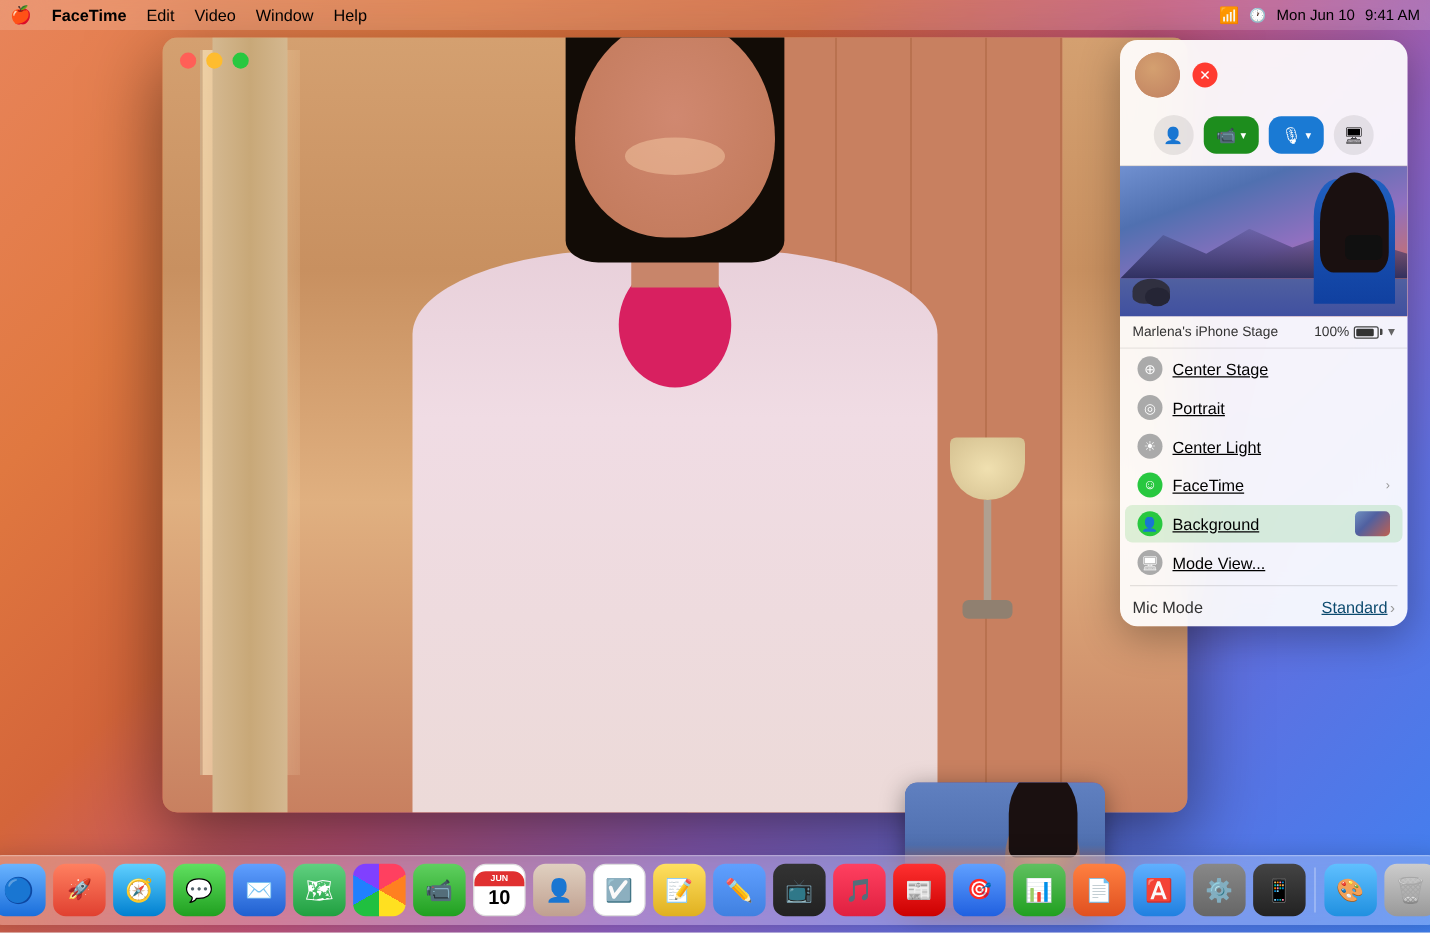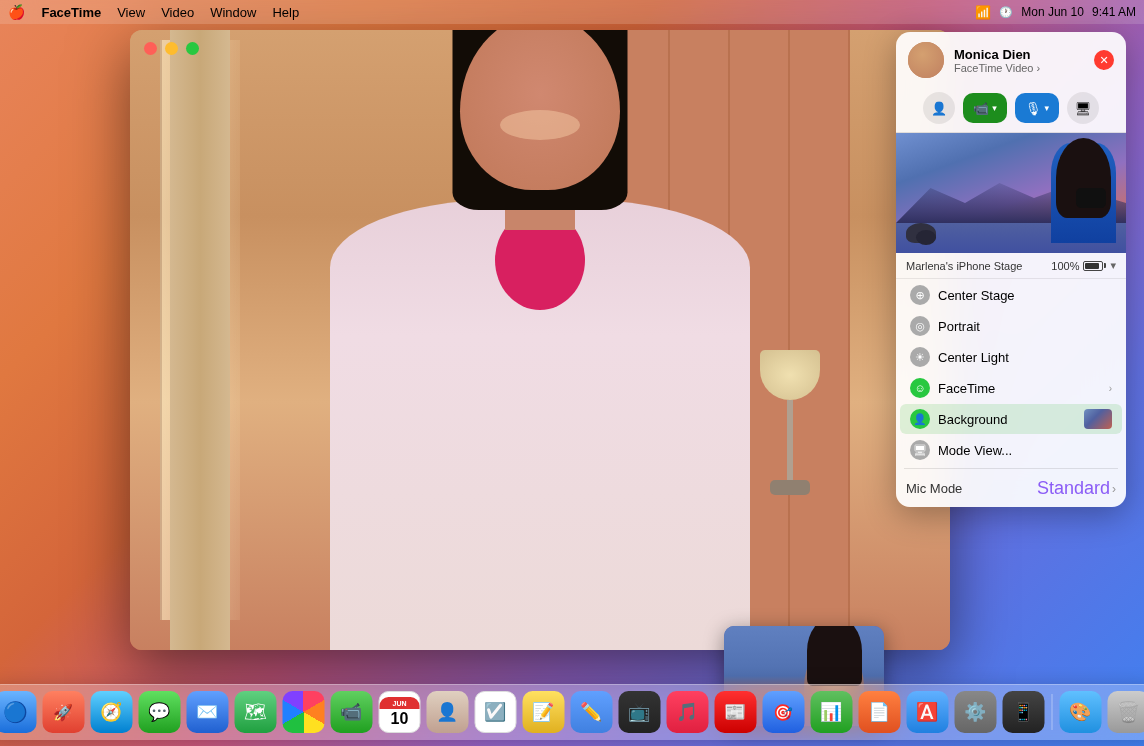--- a/index.html
+++ b/index.html
@@ -289,20 +289,21 @@
       justify-content: center;
       font-size: 12px;
       flex-shrink: 0;
     }
     .menu-icon-gray { background: #aaa; }
     .menu-icon-green { background: #28c840; }
     .menu-label {
       font-size: 13px;
       color: #000;
       flex: 1;
+      text-decoration: underline;
     }
     .menu-chevron {
       font-size: 10px;
       color: #999;
     }
     .menu-thumb {
       width: 28px;
       height: 20px;
       border-radius: 4px;
       background: linear-gradient(135deg, #c06050, #8060a0);
@@ -320,22 +321,23 @@
       display: flex;
       align-items: center;
       justify-content: space-between;
       padding: 6px 10px 8px;
     }
     .mic-mode-label {
       font-size: 13px;
       color: #333;
     }
     .mic-mode-value {
-      font-size: 18px;
-      color: #8b5cf6;
+      font-size: 13px;
+      color: #0c4a6e;
+      text-decoration: underline;
     }
 
     
     .self-video {
       position: absolute;
       bottom: 20px;
       right: 260px;
       width: 160px;
       height: 100px;
       border-radius: 10px;
@@ -412,21 +414,21 @@
       color: white;
     }
   </style>
 </head>
 <body>
 
 <div class="menubar">
   <div class="menubar-left">
     <span class="apple-logo">🍎</span>
     <span class="menubar-item app-name">FaceTime</span>
-    <span class="menubar-item">View</span>
+    <span class="menubar-item">Edit</span>
     <span class="menubar-item">Video</span>
     <span class="menubar-item">Window</span>
     <span class="menubar-item">Help</span>
   </div>
   <div class="menubar-right">
 
     <span style="font-size:13px; color:#000;">📶</span>
     <span style="font-size:11px; color:#000;">🕐</span>
     <span class="menubar-right-item">Mon Jun 10</span>
     <span class="menubar-right-item">9:41 AM</span>
@@ -480,24 +482,20 @@
     <div style="position:absolute;bottom:0;right:20px;width:60px;height:80px;background:radial-gradient(ellipse at 50% 30%, #d4a080 0%, #b07858 50%, transparent 100%);border-radius:50% 50% 0 0;"></div>
     <div style="position:absolute;bottom:40px;right:22px;width:55px;height:70px;background:#1a1010;border-radius:50% 50% 10% 10%;"></div>
   </div>
 </div>
 
 <div class="notification-panel">
 
   <div class="notif-header">
     <div class="notif-avatar">
       <div style="width:100%;height:100%;border-radius:50%;background:radial-gradient(circle at 40% 35%, #d4a070 0%, #c08060 100%);"></div>
-    </div>
-    <div class="notif-info">
-      <div class="notif-name">Monica Dien</div>
-      <div class="notif-sub">FaceTime Video ›</div>
     </div>
     <div class="notif-close">
       <span>✕</span>
     </div>
   </div>
 
   <div class="controls-row">
 
     <div class="ctrl-btn-circle">
       <span style="font-size:13px;">👤</span>

